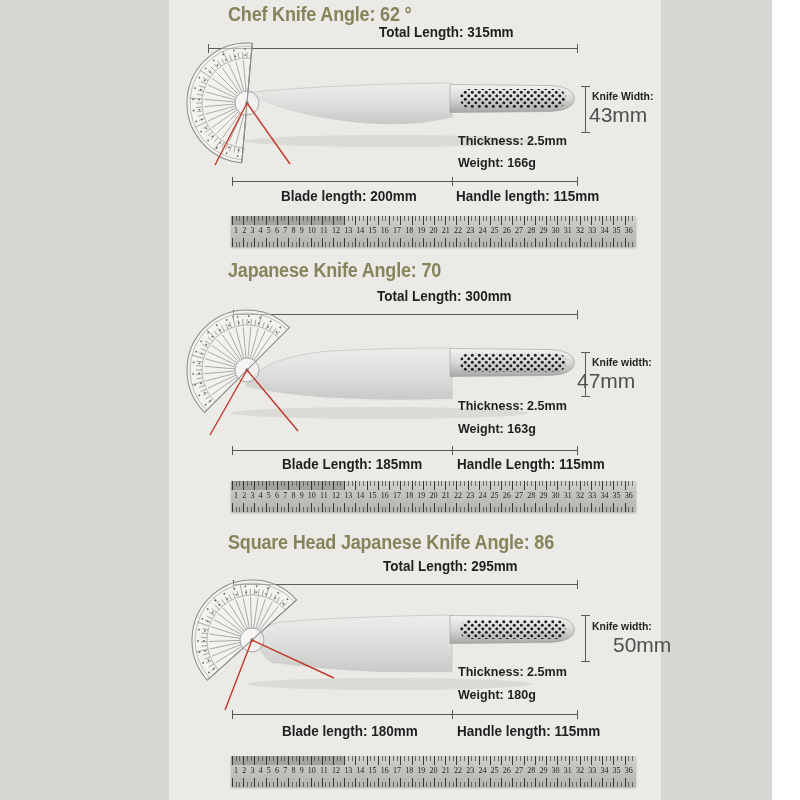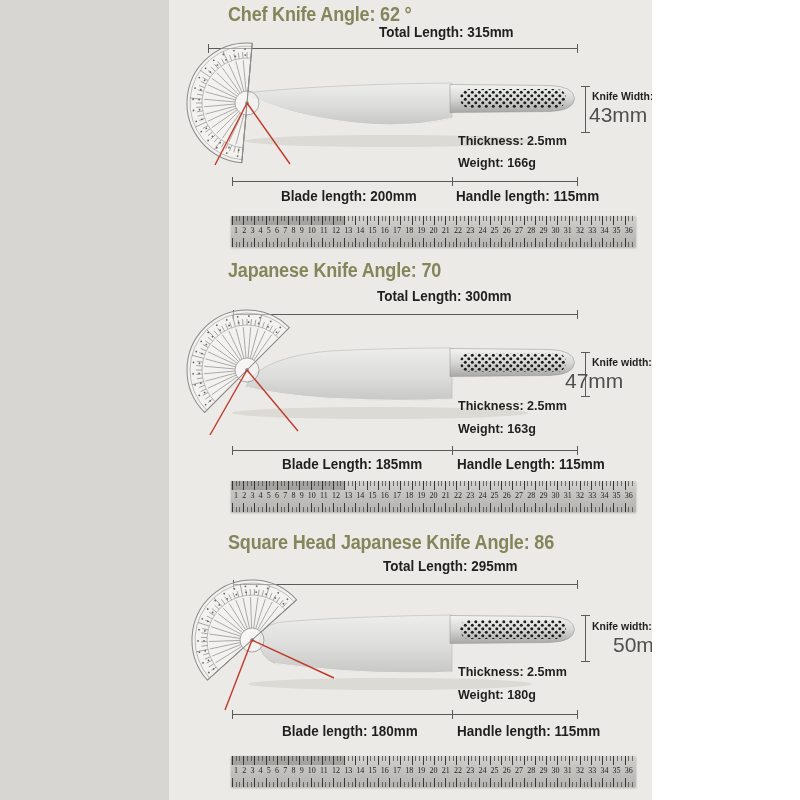--- a/index.html
+++ b/index.html
@@ -1,17 +1,17 @@
 <!DOCTYPE html>
 <html style="--bg-center: #eceae6; --bg-edge: #d8d6d2; --accent: #85855c; --ink: #1f1f1f; --line: #5a5a5a; --red: #c0392b;"><head>
 <meta charset="utf-8">
 <style>
   html,body{margin:0;padding:0;}
   .canvas{
-    position:relative;width:652px;height:800px;overflow:hidden;
+    position:relative;width:772px;height:800px;overflow:hidden;
     background:var(--bg-center,#eceae6);
     font-family:"Liberation Sans",sans-serif;
   }
   .edge-band{position:absolute;top:0;height:800px;background:var(--bg-edge,#d8d6d2);}
   .band-left{left:0;width:169px;}
   .band-right{left:661px;width:139px;}
 
   .title{
     position:absolute;white-space:nowrap;color:var(--accent,#85855c);
     font-size:20px;font-weight:700;letter-spacing:-0.2px;
@@ -276,21 +276,21 @@
     <rect x="280" y="38" width="106" height="19" rx="9" fill="url(#dotpat)"></rect>
     <use href="#protractor-def" transform="translate(67,55) rotate(-45)"></use>
     <g stroke="var(--red,#c0392b)" stroke-width="1.4">
       <line x1="67" y1="55" x2="118" y2="116"></line>
       <line x1="67" y1="55" x2="30" y2="120"></line>
     </g>
   </svg>
 
   <div class="vdimline" style="left:585px;top:352px;height:45px"></div>
   <div class="kw-label" style="left:592px;top:356px">Knife width:</div>
-  <div class="kw-value" style="left:565px;top:369px">47mm</div>
+  <div class="kw-value" style="left:577px;top:369px">47mm</div>
   <div class="spec-label" style="left:458px;top:398px">Thickness: 2.5mm</div>
   <div class="spec-label" style="left:458px;top:421px">Weight: 163g</div>
 
   <div class="dimline" style="left:232px;top:450px;width:346px">
     <span class="midtick" style="left:220px"></span>
   </div>
   <div class="dim-label" style="left:282px;top:456px">Blade Length: 185mm</div>
   <div class="dim-label" style="left:457px;top:456px">Handle Length: 115mm</div>
 
   <div class="ruler" style="left:231px;top:481px">

